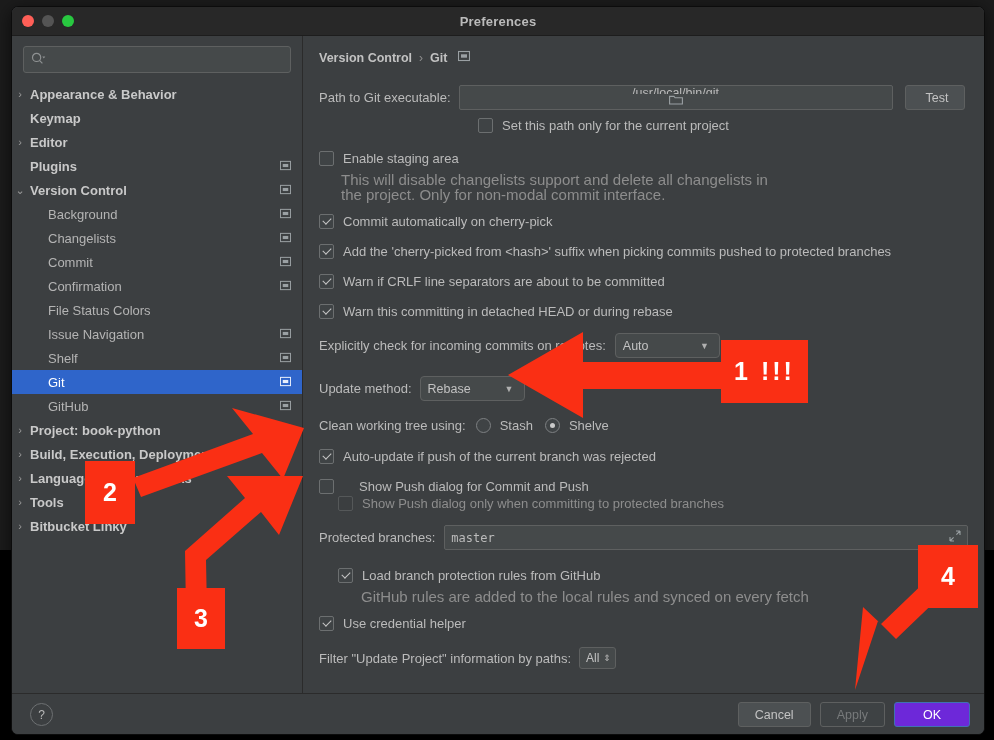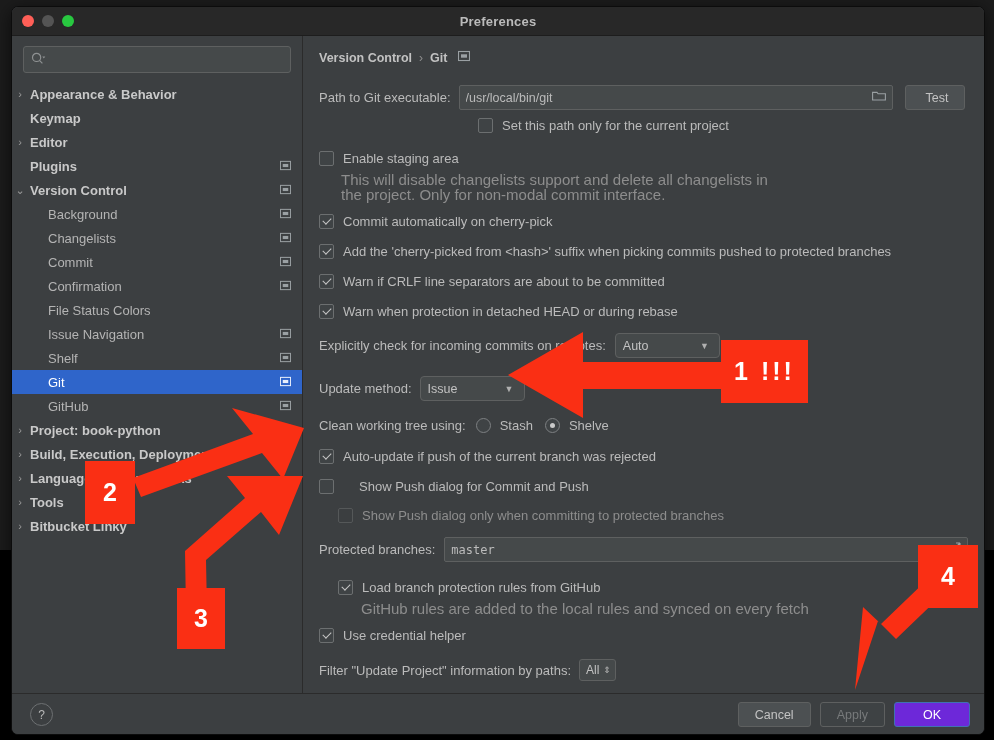--- a/index.html
+++ b/index.html
@@ -387,21 +387,21 @@
           <span style="margin-left:4px;">
             <svg width="12" height="12" viewBox="0 0 12 12">
               <rect x="0.5" y="1.5" width="11" height="9" fill="none" stroke="#9aa0a3" stroke-width="1.1"></rect>
               <rect x="3" y="4.3" width="6" height="3.4" fill="#9aa0a3"></rect>
             </svg>
           </span>
         </div>
 
         <div class="row" style="margin-bottom:8px;">
           <span class="lbltxt">Path to Git executable:</span>
-          <div class="textfield" style="width:420px; margin-left:8px;">
+          <div class="textfield" style="width:420px; margin-left:8px;flex-direction:column;">
             <span class="val">/usr/local/bin/git</span>
             <span>
               <svg width="14" height="12" viewBox="0 0 14 12">
                 <path d="M0.6 2.4 h4.4 l1.1 1.4 H13.4 V10 H0.6 Z" fill="none" stroke="#9aa0a3" stroke-width="1.1"></path>
               </svg>
             </span>
           </div>
           <button class="btn" style="margin-left:12px;padding-left:20px;">Test</button>
         </div>
 
@@ -429,35 +429,35 @@
           <span class="lbltxt">Add the 'cherry-picked from &lt;hash&gt;' suffix when picking commits pushed to protected branches</span>
         </div>
 
         <div class="cbrow" style="margin-bottom:15px;">
           <span class="cb checked"></span>
           <span class="lbltxt">Warn if CRLF line separators are about to be committed</span>
         </div>
 
         <div class="cbrow" style="margin-bottom:14px;">
           <span class="cb checked"></span>
-          <span class="lbltxt">Warn when protection in detached HEAD or during rebase</span>
+          <span class="lbltxt">Warn this committing in detached HEAD or during rebase</span>
         </div>
 
         <div class="row" style="margin-bottom:18px;">
           <span class="lbltxt">Explicitly check for incoming commits on remotes:</span>
           <span class="combo" style="margin-left:9px; width:92px;">
             <span class="cval">Auto</span>
             <span class="carrow" style="margin-left:auto;">▼</span>
           </span>
         </div>
 
         <div class="row" style="margin-bottom:17px;">
           <span class="lbltxt">Update method:</span>
           <span class="combo" style="margin-left:8px; width:92px;">
-            <span class="cval">Issue</span>
+            <span class="cval">Rebase</span>
             <span class="carrow" style="margin-left:auto;">▼</span>
           </span>
         </div>
 
         <div class="row" style="margin-bottom:16px;">
           <span class="lbltxt">Clean working tree using:</span>
           <span class="cbrow" style="margin-left:10px;">
             <span class="rb"></span>
             <span class="lbltxt">Stash</span>
           </span>
@@ -465,21 +465,21 @@
             <span class="rb on"></span>
             <span class="lbltxt">Shelve</span>
           </span>
         </div>
 
         <div class="cbrow" style="margin-bottom:15px;">
           <span class="cb checked"></span>
           <span class="lbltxt">Auto-update if push of the current branch was rejected</span>
         </div>
 
-        <div class="cbrow" style="margin-bottom:14px;gap:25px;">
+        <div class="cbrow" style="margin-bottom:2px;gap:25px;">
           <span class="cb"></span>
           <span class="lbltxt">Show Push dialog for Commit and Push</span>
         </div>
 
         <div class="cbrow" style="margin-left:19px; margin-bottom:14px;">
           <span class="cb dis"></span>
           <span class="lbltxt dim">Show Push dialog only when committing to protected branches</span>
         </div>
 
         <div class="row" style="margin-bottom:18px;">

